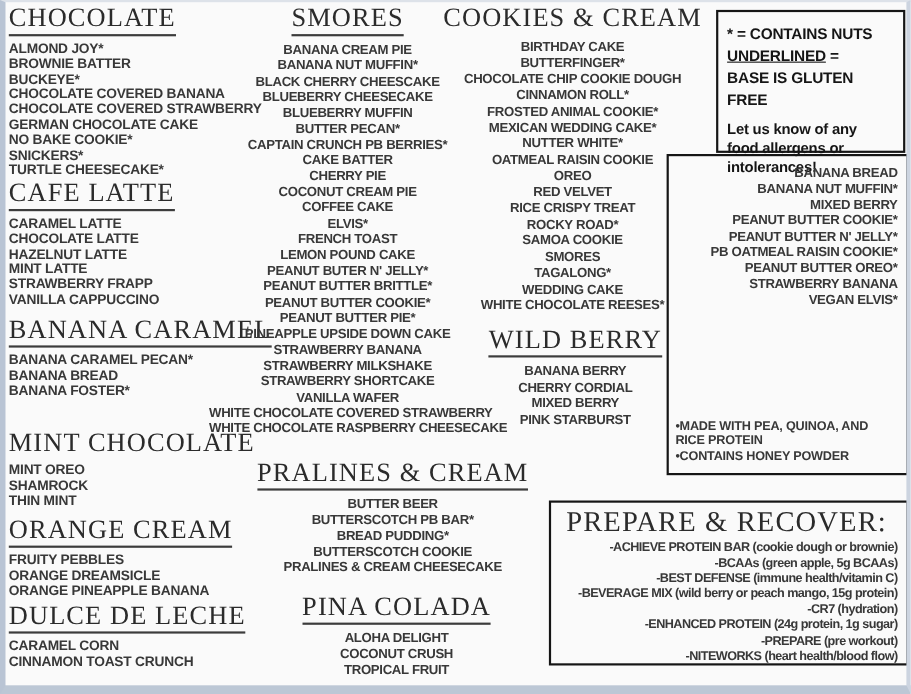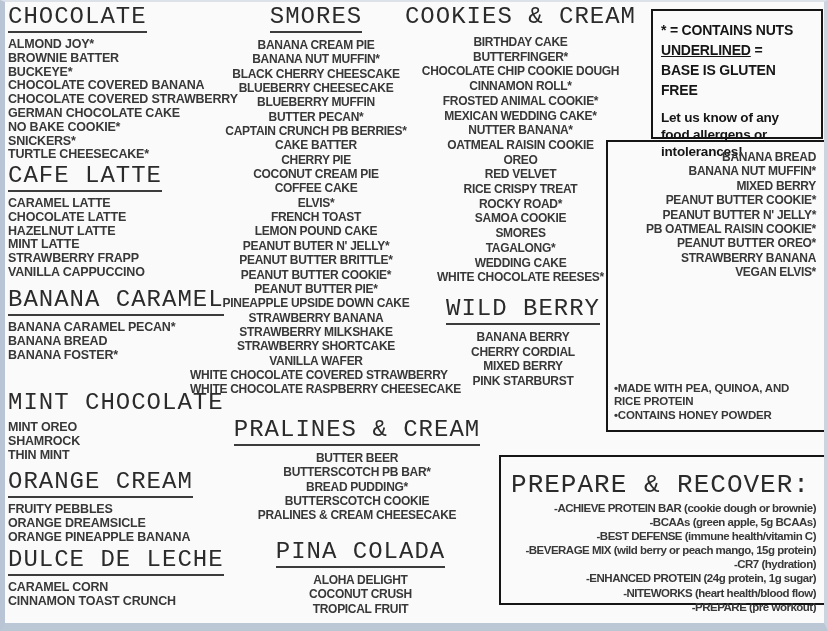--- a/index.html
+++ b/index.html
@@ -3,21 +3,21 @@
 <meta charset="utf-8">
 <style>
   *{margin:0;padding:0;box-sizing:border-box}
   html,body{width:828px;height:631px;overflow:hidden}
   body{position:relative;background:#fafafa;font-family:"Liberation Sans",sans-serif}
   .frame{position:absolute;inset:0;z-index:9;pointer-events:none;
     border-left:5px solid #b9c4d4;border-bottom:8px solid #bcc7d5;
     border-right:4px solid #ccd4e0;border-top:2px solid #dde2e9}
   .sec{position:absolute}
   .ctr{text-align:center}
-  .hdr{font-family:Liberation Mono, monospace;font-size:24px;line-height:26px;
+  .hdr{font-family:Liberation Serif, serif;font-size:24px;line-height:26px;
     color:#2b2b2b;letter-spacing:1px;display:inline-block;white-space:nowrap;margin-bottom:5px}
   .hdr.u{border-bottom:2.5px solid #3c3c3c;padding-bottom:1px}
   .item{font-weight:700;color:#383838;font-size:12.5px;line-height:13.8px;
     letter-spacing:-0.2px;white-space:nowrap}
   .col2 .item{font-size:12px;line-height:14.35px;letter-spacing:-0.3px}
   .col3 .item{font-size:12px;line-height:14.7px;letter-spacing:-0.3px}
   .box{position:absolute;border:2px solid #151515}
   
   .legend{left:651px;top:9px;width:172px;height:130px;padding:9px 23px 6px 8px}
   .legend .big{font-weight:700;font-size:14px;line-height:20px;color:#151515;letter-spacing:-0.2px}
@@ -26,21 +26,21 @@
     margin-top:9px;max-width:132px;letter-spacing:-0.2px}
   
   .alt{left:606px;top:140px;width:220px;height:292px;padding:6px 6px 8px 6px}
   .alt .titles{text-align:center;padding-left:18px}
   .alt .hdr{margin-bottom:0;line-height:27px}
   .alt .items{text-align:right;padding-right:2px;margin-top:2px}
   .alt .item{font-size:12px;line-height:14.4px;letter-spacing:-0.3px}
   .alt .foot{position:absolute;left:6px;right:6px;bottom:8px;text-align:left}
   .alt .foot .item{font-size:11.5px;line-height:13.5px;white-space:normal;letter-spacing:-0.2px}
   
-  .prep{left:499px;top:455px;width:327px;height:150px;padding:14px 8px 4px 4px}
+  .prep{left:499px;top:455px;width:327px;height:150px;padding:4px 8px 4px 4px}
   .prep .titles{text-align:center}
   .prep .hdr{font-size:26px;line-height:28px;margin-bottom:2px}
   .prep .items{text-align:right}
   .prep .item{font-size:11.5px;line-height:14.1px;letter-spacing:-0.5px}
 </style>
 </head>
 <body>
 
 <div class="frame"></div>
 
@@ -159,21 +159,21 @@
 
 <section class="sec ctr col3" style="left:403px;top:4px;width:235px">
   <div class="hdr">COOKIES &amp; CREAM</div>
   <div>
       <div class="item">BIRTHDAY CAKE</div>
       <div class="item">BUTTERFINGER*</div>
       <div class="item">CHOCOLATE CHIP COOKIE DOUGH</div>
       <div class="item">CINNAMON ROLL*</div>
       <div class="item">FROSTED ANIMAL COOKIE*</div>
       <div class="item">MEXICAN WEDDING CAKE*</div>
-      <div class="item">NUTTER BANANA*</div>
+      <div class="item">NUTTER WHITE*</div>
       <div class="item">OATMEAL RAISIN COOKIE</div>
       <div class="item">OREO</div>
       <div class="item">RED VELVET</div>
       <div class="item">RICE CRISPY TREAT</div>
       <div class="item">ROCKY ROAD*</div>
       <div class="item">SAMOA COOKIE</div>
       <div class="item">SMORES</div>
       <div class="item">TAGALONG*</div>
       <div class="item">WEDDING CAKE</div>
       <div class="item">WHITE CHOCOLATE REESES*</div>
@@ -218,16 +218,16 @@
   <div class="titles">
     <div class="hdr">PREPARE &amp; RECOVER:</div>
   </div>
   <div class="items">
       <div class="item">-ACHIEVE PROTEIN BAR (cookie dough or brownie)</div>
       <div class="item">-BCAAs (green apple, 5g BCAAs)</div>
       <div class="item">-BEST DEFENSE (immune health/vitamin C)</div>
       <div class="item">-BEVERAGE MIX (wild berry or peach mango, 15g protein)</div>
       <div class="item">-CR7 (hydration)</div>
       <div class="item">-ENHANCED PROTEIN (24g protein, 1g sugar)</div>
+      <div class="item">-PREPARE (pre workout)</div>
       <div class="item">-NITEWORKS (heart health/blood flow)</div>
-      <div class="item">-PREPARE (pre workout)</div>
     </div>
 </div>
 
 </body></html>

